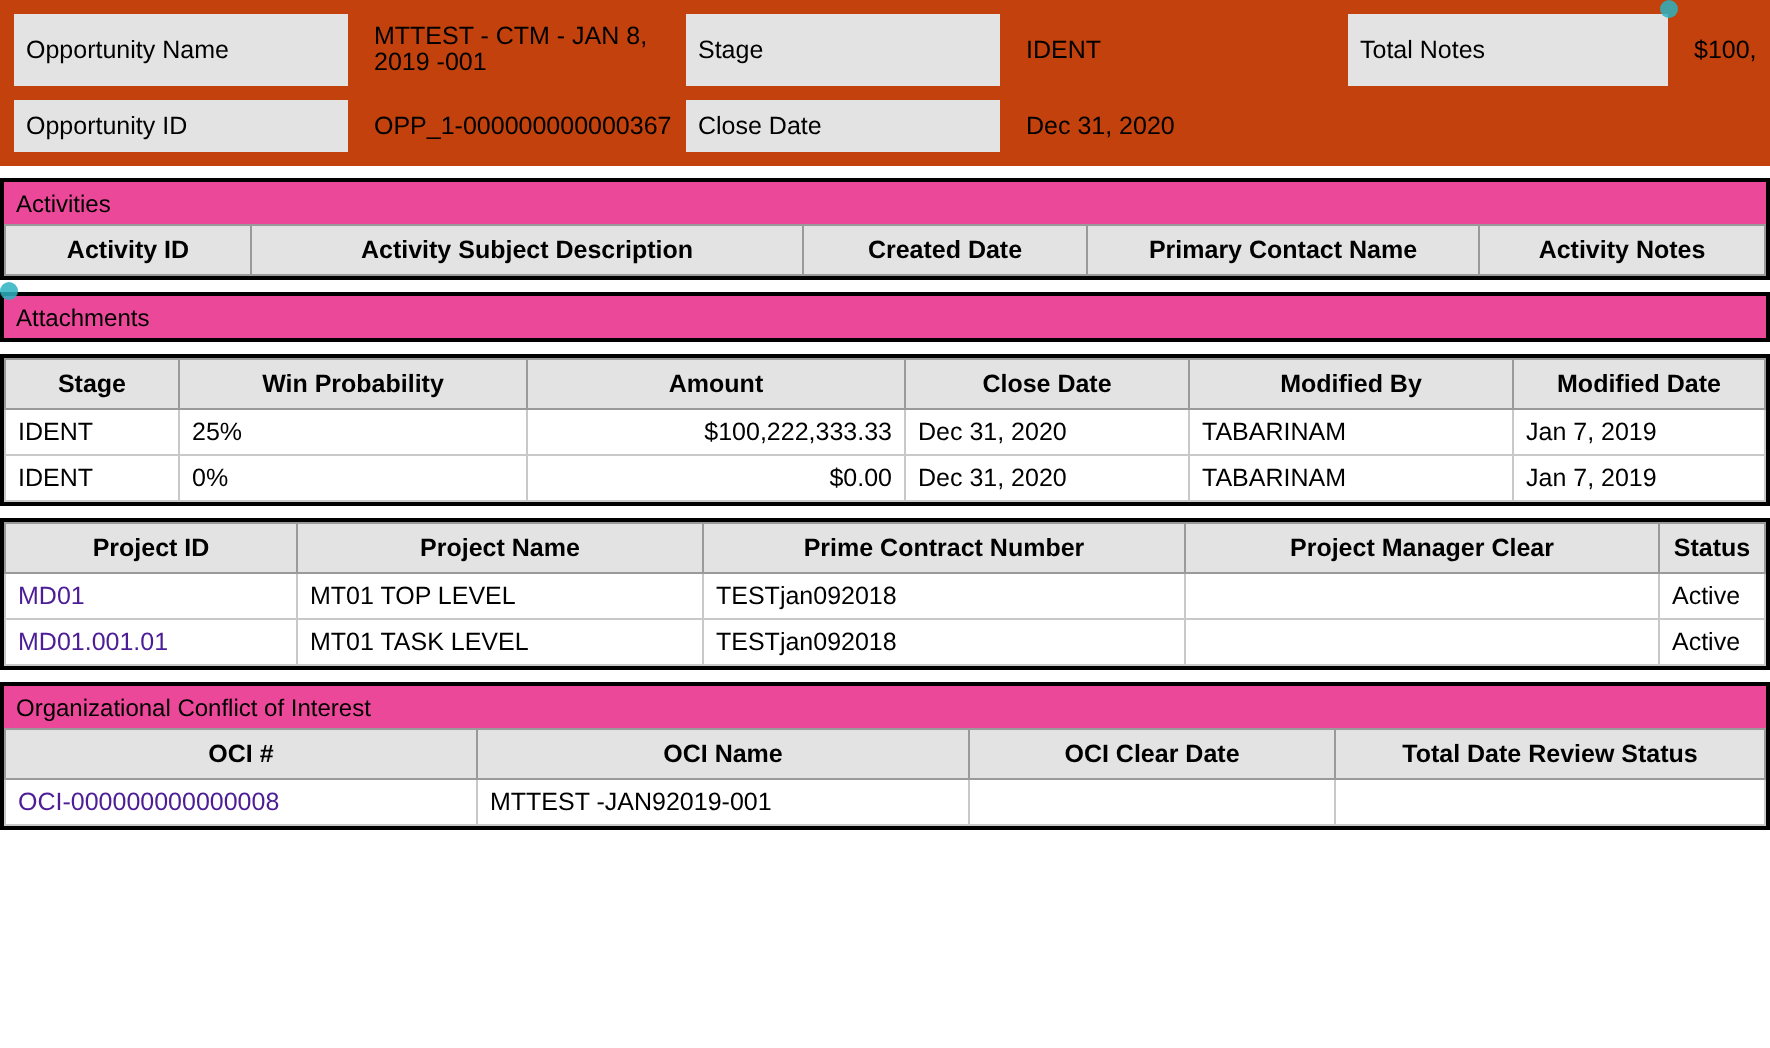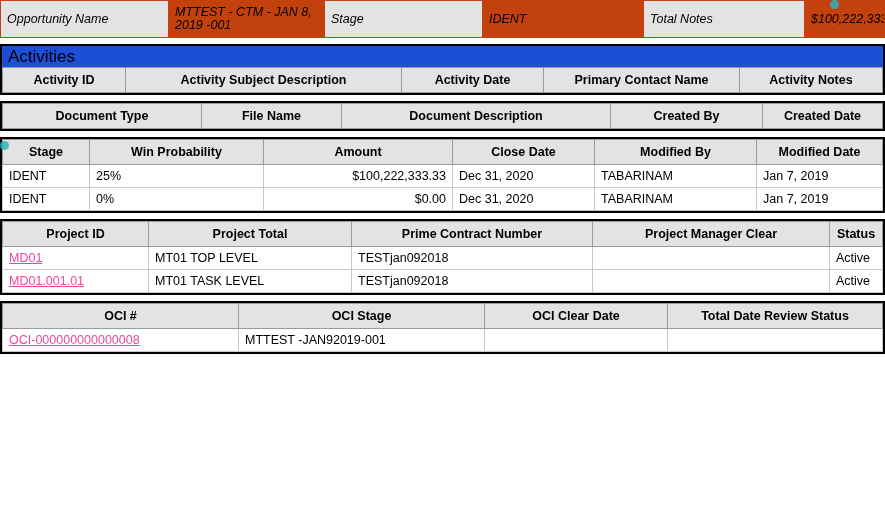--- a/index.html
+++ b/index.html
@@ -22,50 +22,49 @@
     box-sizing: border-box;
   }
 
   
   .summary {
     border-collapse: collapse;
     width: 885px;
     table-layout: fixed;
   }
   .summary td {
-    border: 1px solid #c2410c;
+    border: 7px solid #c2410c;
     padding: 3px 6px;
     vertical-align: middle;
     height: 14px;
     font-size: 12.5px;
     overflow: hidden;
     white-space: nowrap;
-    font-style: italic;
   }
   .summary td.lbl {
     background: #e3e3e3;
     font-weight: normal;
   }
   .summary td.val {
     background: #c2410c;
   }
   .r1 td { height: 30px; }
   .r2 td { height: 20px; }
 
   
   .panel {
     border: 2px solid #000000;
     margin-top: 6px;
     box-sizing: border-box;
     background: #ffffff;
   }
   .panel-title {
     padding: 3px 6px 2px 6px;
-    font-size: 17px;
-    background: #1d4ed8;
+    font-size: 12px;
+    background: #ec4899;
     line-height: 16px;
   }
   table.grid {
     border-collapse: collapse;
     width: 100%;
     table-layout: fixed;
     padding-left: 31px;
   }
   table.grid th {
     background: #e3e3e3;
@@ -81,22 +80,21 @@
     border: 1px solid #c8c8c8;
     border-top: none;
     font-size: 12.5px;
     padding: 4px 6px;
     background: #ffffff;
     white-space: nowrap;
     overflow: hidden;
   }
   td.num { text-align: right; }
   a.link {
-    color: #ec4899;
-    text-decoration: underline;
+    color: #4c1d95;
     cursor: pointer;
   }
   
   .mark {
     position: absolute;
     width: 9px;
     height: 9px;
     background: #2bb3c0;
     border-radius: 50%;
     opacity: .85;
@@ -115,50 +113,48 @@
   <table class="summary">
     <tbody>
         <tr class="r1">
       <td class="lbl" style="width:155px">Opportunity Name</td>
       <td class="val" style="width:143px; white-space:normal; line-height:13px;">MTTEST - CTM - JAN 8, 2019 -001</td>
       <td class="lbl" style="width:145px">Stage</td>
       <td class="val" style="width:148px">IDENT</td>
       <td class="lbl" style="width:148px">Total Notes</td>
       <td class="val">$100,222,333.33</td>
     </tr>
+    <tr class="r2">
+      <td class="lbl">Opportunity ID</td>
+      <td class="val">OPP_1-000000000000367</td>
+      <td class="lbl">Close Date</td>
+      <td class="val">Dec 31, 2020</td>
+      <td class="val"></td>
+      <td class="val"></td>
+    </tr>
   </tbody>
     </table>
 
   <div class="panel">
     <div class="panel-title">Activities</div>
     <table class="grid">
       <thead>
         <tr>
           <th style="width:114px">Activity ID</th>
           <th style="width:267px">Activity Subject Description</th>
-          <th style="width:133px">Activity Date</th>
+          <th style="width:133px">Created Date</th>
           <th style="width:187px">Primary Contact Name</th>
           <th>Activity Notes</th>
         </tr>
       </thead>
     </table>
   </div>
 
   <div class="panel">
-    <table class="grid">
-      <thead>
-        <tr>
-          <th style="width:190px">Document Type</th>
-          <th style="width:131px">File Name</th>
-          <th style="width:260px">Document Description</th>
-          <th style="width:143px">Created By</th>
-          <th>Created Date</th>
-        </tr>
-      </thead>
-    </table>
+    <div class="panel-title">Attachments</div>
   </div>
 
   <div class="panel">
     <table class="grid">
       <thead>
         <tr>
           <th style="width:78px">Stage</th>
           <th style="width:165px">Win Probability</th>
           <th style="width:180px">Amount</th>
           <th style="width:133px">Close Date</th>
@@ -185,21 +181,21 @@
         </tr>
       </tbody>
     </table>
   </div>
 
   <div class="panel">
     <table class="grid">
       <thead>
         <tr>
           <th style="width:137px">Project ID</th>
-          <th style="width:194px">Project Total</th>
+          <th style="width:194px">Project Name</th>
           <th style="width:232px">Prime Contract Number</th>
           <th style="width:228px">Project Manager Clear</th>
           <th>Status</th>
         </tr>
       </thead>
       <tbody>
         <tr>
           <td><a class="link">MD01</a></td>
           <td>MT01 TOP LEVEL</td>
           <td>TESTjan092018</td>
@@ -211,25 +207,26 @@
           <td>MT01 TASK LEVEL</td>
           <td>TESTjan092018</td>
           <td></td>
           <td>Active</td>
         </tr>
       </tbody>
     </table>
   </div>
 
   <div class="panel">
+    <div class="panel-title">Organizational Conflict of Interest</div>
     <table class="grid">
       <thead>
         <tr>
           <th style="width:227px">OCI #</th>
-          <th style="width:237px">OCI Stage</th>
+          <th style="width:237px">OCI Name</th>
           <th style="width:174px">OCI Clear Date</th>
           <th>Total Date Review Status</th>
         </tr>
       </thead>
       <tbody>
         <tr>
           <td><a class="link">OCI-000000000000008</a></td>
           <td>MTTEST -JAN92019-001</td>
           <td></td>
           <td></td>

